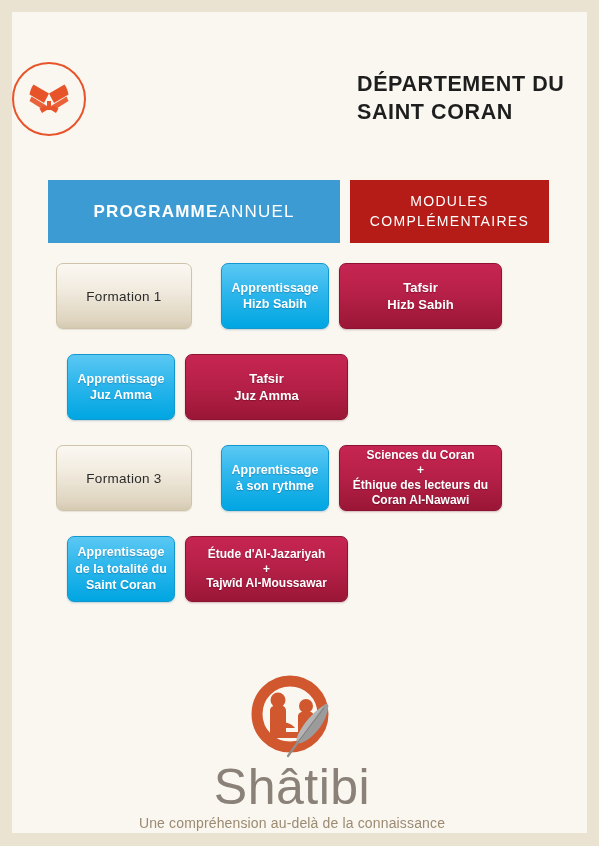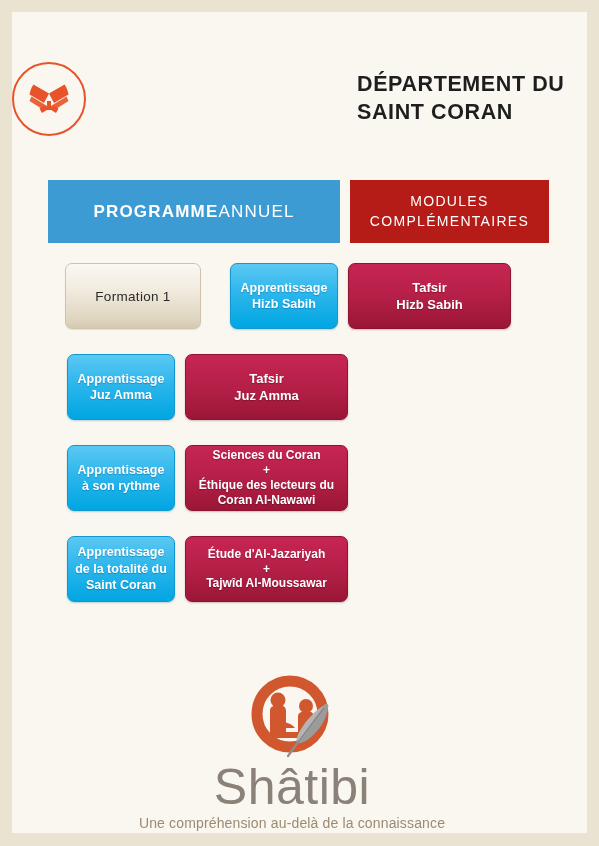--- a/index.html
+++ b/index.html
@@ -121,21 +121,21 @@
     display: flex;
     align-items: center;
     justify-content: center;
     text-align: center;
     border-radius: 7px;
     white-space: pre-line;
   }
 
   .cell-formation {
     width: 136px;
-    margin-left: 17px;
+    margin-left: 8px;
     background: linear-gradient(to bottom, #FBF8F2 0%, #F2ECE0 38%, #DED4BF 88%, #D4C9B1 100%);
     border: 1px solid #CFC4AB;
     color: #2B2B2B;
     font-size: 13.5px;
     letter-spacing: 0.3px;
     box-shadow: 0 1px 1px rgba(140,125,95,0.18);
   }
 
   .cell-blue {
     width: 108px;
@@ -248,20 +248,21 @@
     </div>
 
     <div class="row">
       <div class="cell cell-blue">Apprentissage
 Juz Amma</div>
       <div class="cell cell-red">Tafsir
 Juz Amma</div>
     </div>
 
     <div class="row">
+      <div class="cell cell-formation">Formation 3</div>
       <div class="cell cell-blue">Apprentissage
 à son rythme</div>
       <div class="cell cell-red compact">Sciences du Coran
 +
 Éthique des lecteurs du
 Coran Al-Nawawi</div>
     </div>
 
     <div class="row">
       <div class="cell cell-blue">Apprentissage

